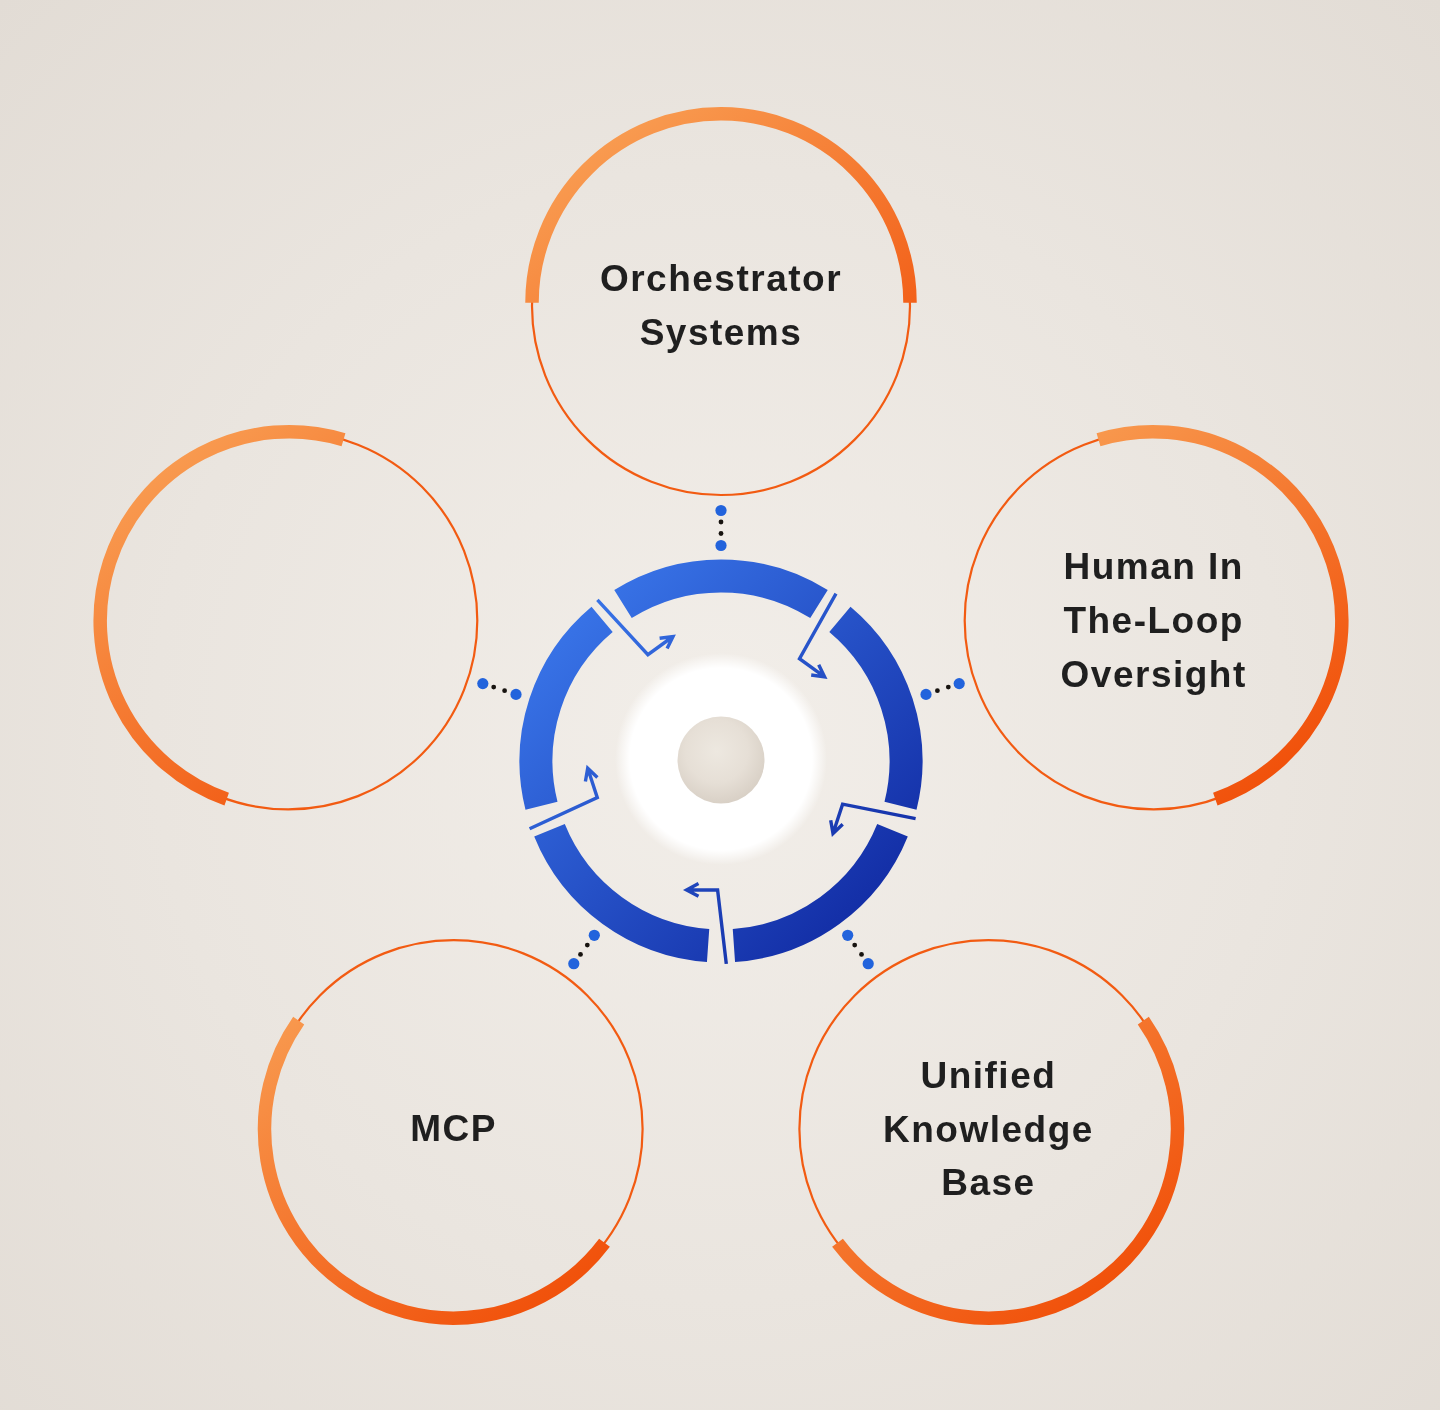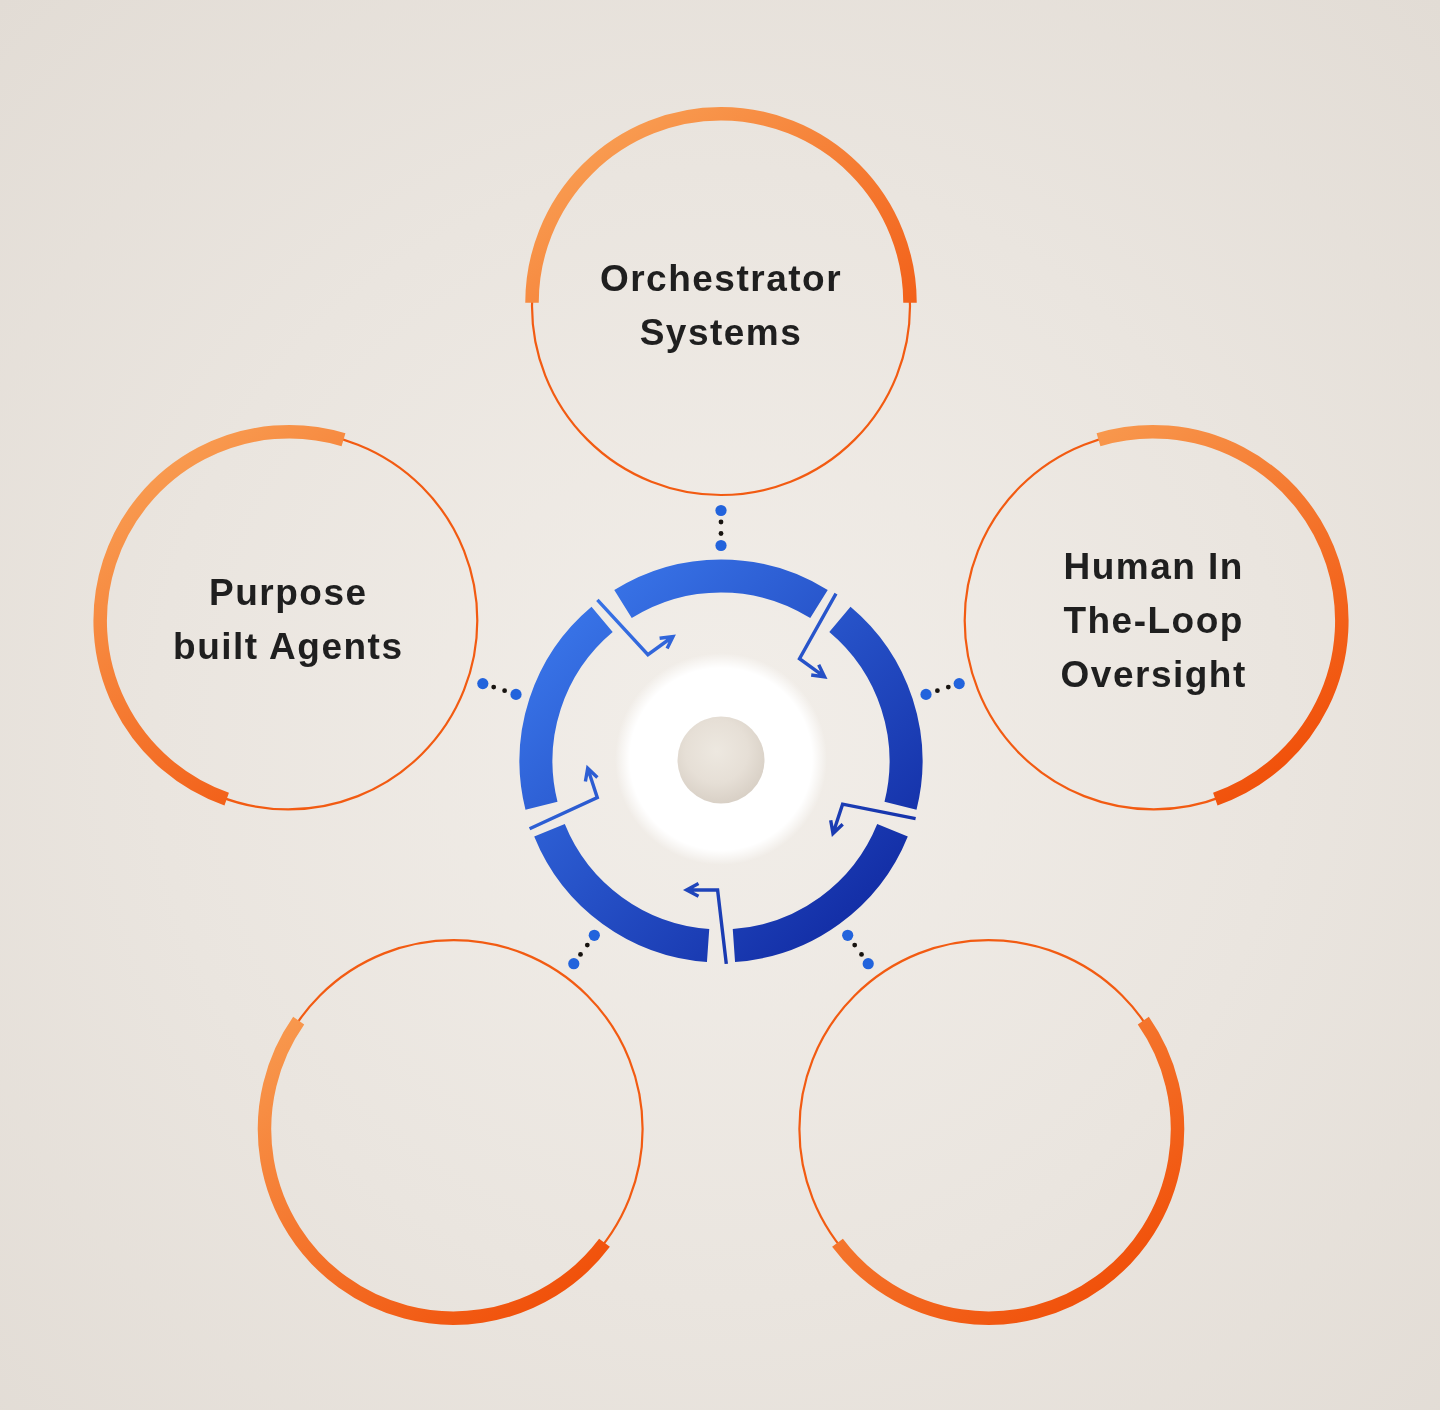--- a/index.html
+++ b/index.html
@@ -115,15 +115,17 @@
       <path d="M 597.4 599.9 L 647.9 654.7 L 673.0 636.5 M 667.1 648.6 L 673.0 636.5 L 659.6 638.3" fill="none" stroke="url(#bgrad)" stroke-width="3.4"></path>
       <circle cx="721" cy="759" r="106" fill="url(#wgrad)"></circle>
       <circle cx="721" cy="760" r="43.5" fill="url(#cgrad)"></circle>
     </svg>
 
   <div class="node-label" style="left: 721px; top: 306px; color: rgb(31, 31, 31);">Orchestrator
 Systems</div>
   <div class="node-label" style="left: 1153.7px; top: 620.4px; color: rgb(31, 31, 31); text-align: center;">Human In
 The-Loop
 Oversight</div>
-  <div class="node-label" style="left: 288.3px; top: 620.4px; color: rgb(31, 31, 31);">Purpose
-built Agents</div>
+  <div class="node-label" style="left: 988.4px; top: 1129.1px; color: rgb(31, 31, 31);">Unified
+Knowledge
+Base</div>
+  <div class="node-label" style="left: 453.6px; top: 1129.1px; color: rgb(31, 31, 31);">MCP</div>
 </div>
 
 </body></html>

